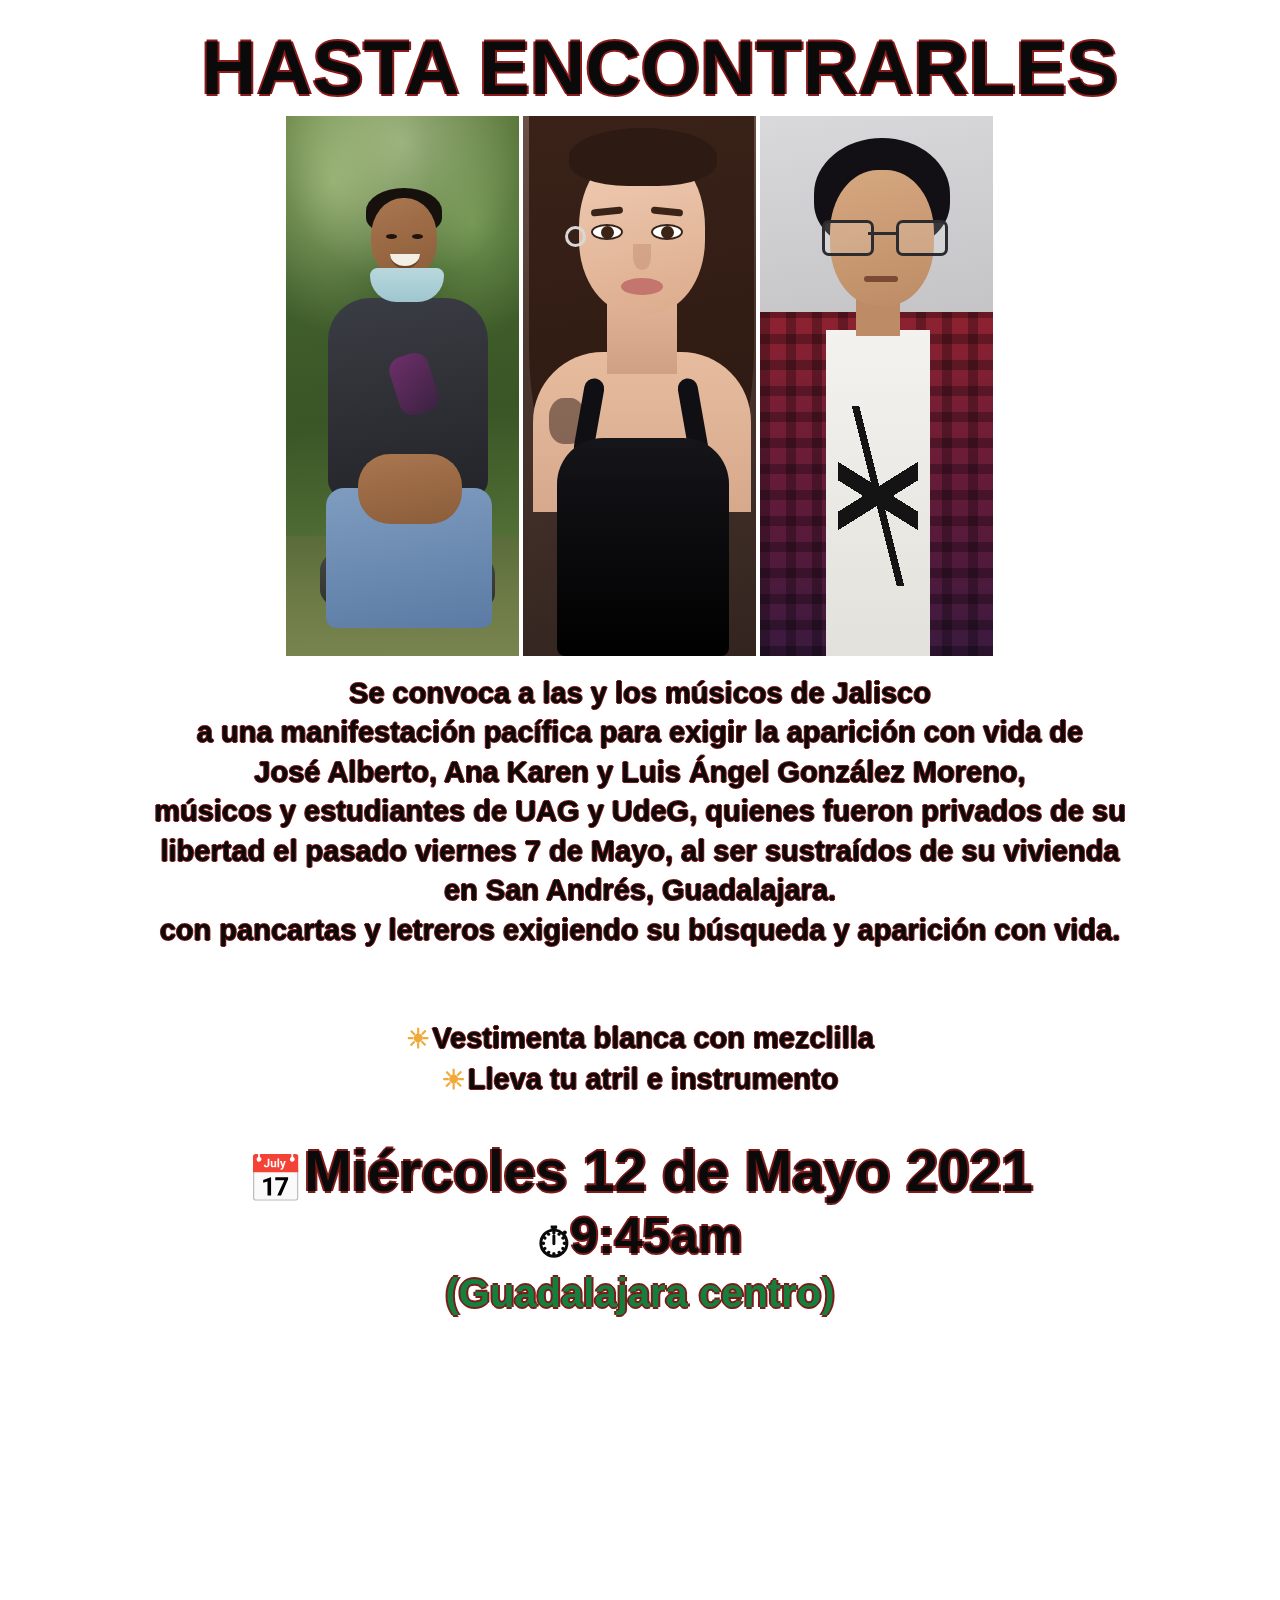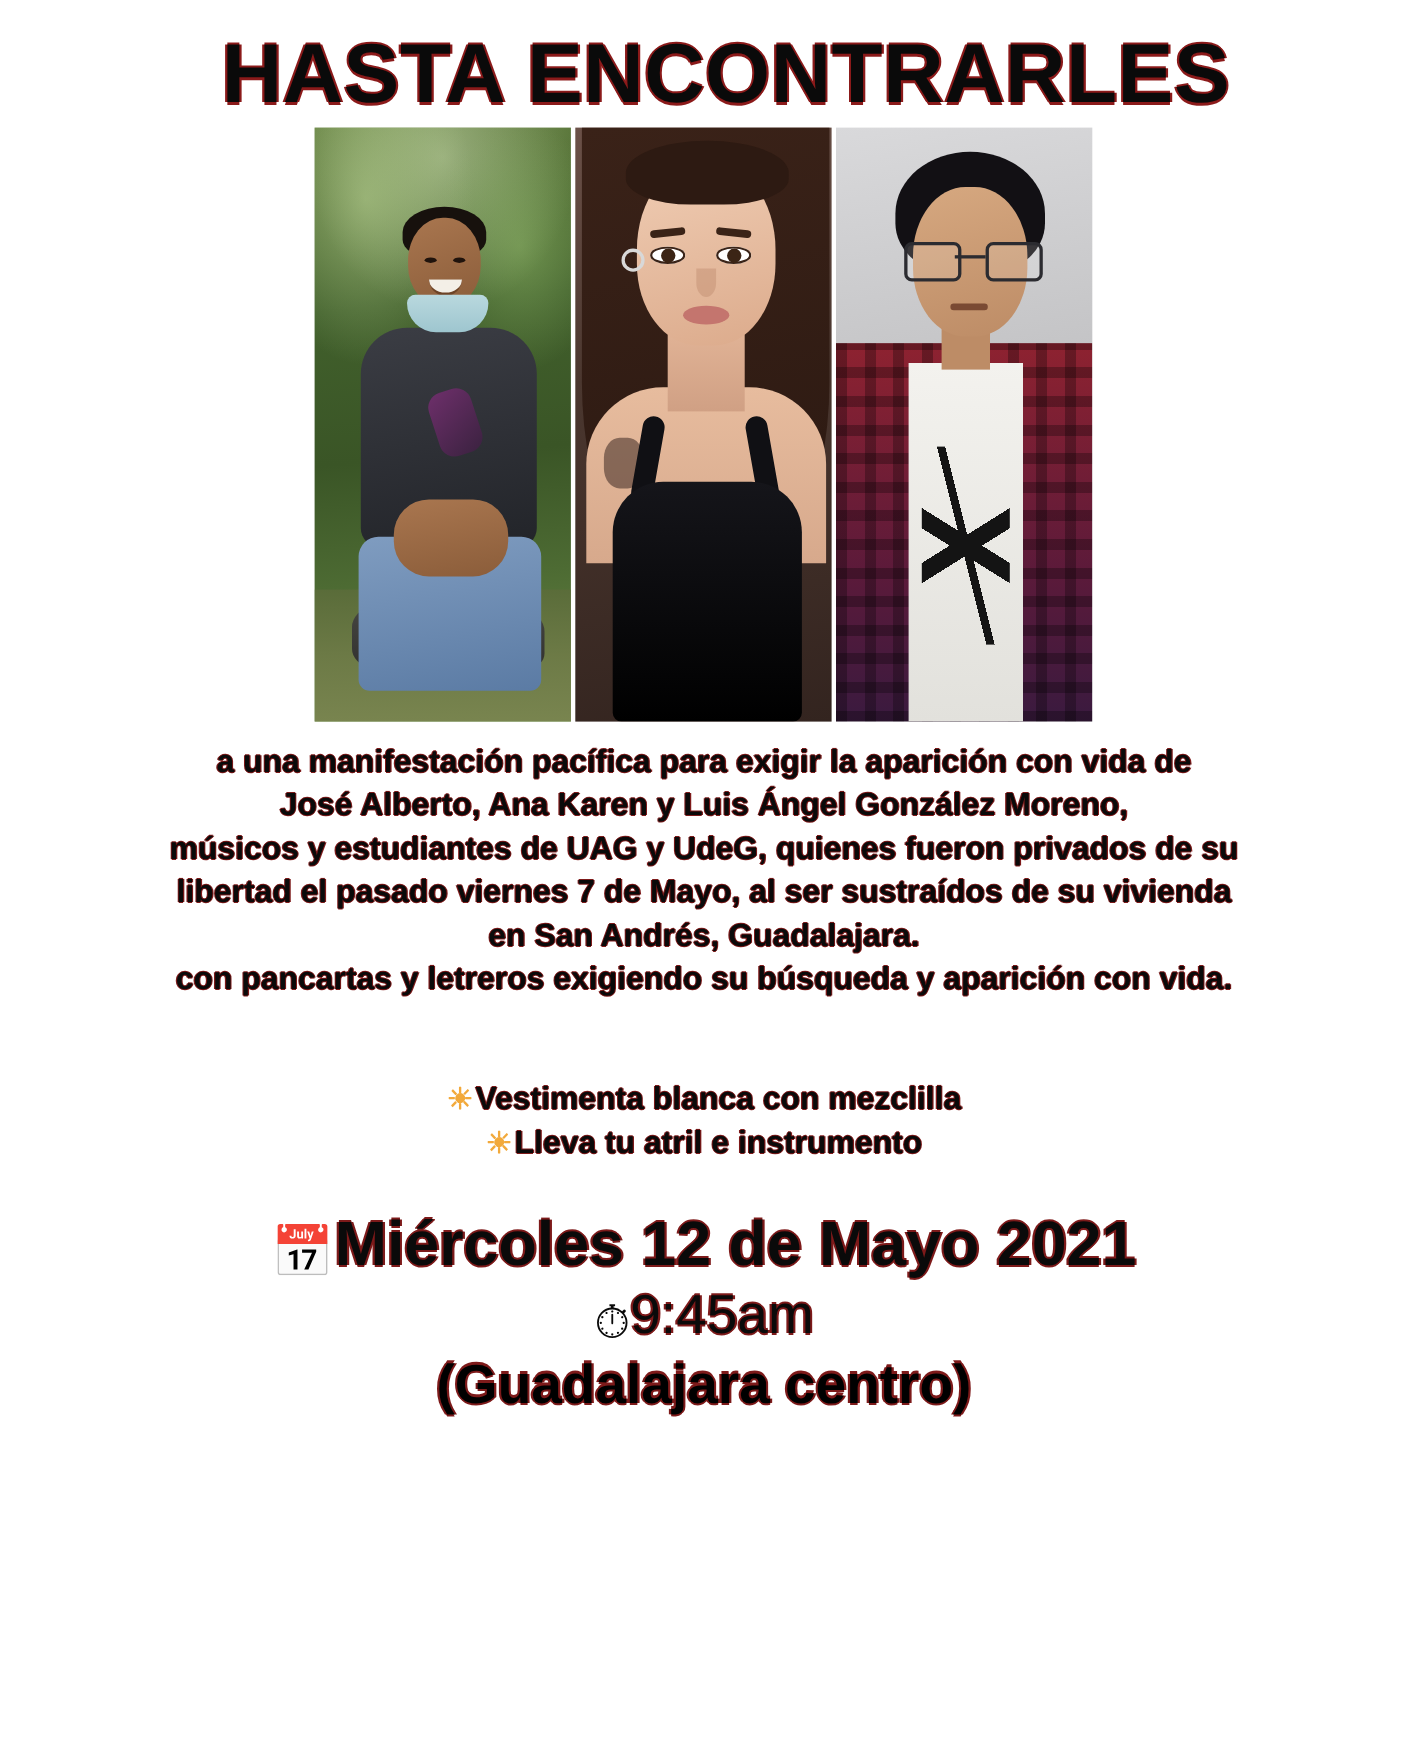--- a/index.html
+++ b/index.html
@@ -371,39 +371,39 @@
   .when .date {
     font-size: 57px;
     font-weight: bold;
     line-height: 1.12;
     color: #0a0a0a;
     text-shadow: 2px 0 0 #7d1a1a, -2px 0 0 #7d1a1a, 0 2px 0 #7d1a1a, 0 -2px 0 #7d1a1a;
     white-space: nowrap;
   }
   .when .time {
     font-size: 50px;
-    font-weight: normal;
+    font-weight: bold;
     line-height: 1.25;
     color: #0a0a0a;
     text-shadow: 2px 0 0 #7d1a1a, -2px 0 0 #7d1a1a, 0 2px 0 #7d1a1a, 0 -2px 0 #7d1a1a;
     white-space: nowrap;
   }
   .when .place {
     font-size: 52px;
     font-weight: bold;
     line-height: 1.18;
     color: #0a0a0a;
     text-shadow: 2px 0 0 #7d1a1a, -2px 0 0 #7d1a1a, 0 2px 0 #7d1a1a, 0 -2px 0 #7d1a1a;
     white-space: nowrap;
   }
   .when .place2 {
-    font-size: 50px;
+    font-size: 40px;
     font-weight: bold;
     line-height: 1.18;
-    color: #000000;
+    color: #15803d;
     text-shadow: 2px 0 0 #7d1a1a, -2px 0 0 #7d1a1a, 0 2px 0 #7d1a1a, 0 -2px 0 #7d1a1a;
     white-space: nowrap;
   }
   .emoji {
     font-size: 46px;
     text-shadow: none;
     vertical-align: -4px;
   }
   .emoji.small { font-size: 42px; }
 </style>
@@ -463,20 +463,21 @@
         <div class="lens-l"></div>
         <div class="bridge"></div>
         <div class="lens-r"></div>
       </div>
       <div class="mouth3"></div>
     </div>
 
   </div>
 
   <div class="body-text">
+    <span class="line">Se convoca a las y los músicos de Jalisco</span>
     <span class="line">a una manifestación pacífica para exigir la aparición con vida de</span>
     <span class="line">José Alberto, Ana Karen y Luis Ángel González Moreno,</span>
     <span class="line">músicos y estudiantes de UAG y UdeG, quienes fueron privados de su</span>
     <span class="line">libertad el pasado viernes 7 de Mayo, al ser sustraídos de su vivienda</span>
     <span class="line">en San Andrés, Guadalajara.</span>
     <span class="line">con pancartas y letreros exigiendo su búsqueda y aparición con vida.</span>
   </div>
 
   <div class="bullets">
     <span class="line">

